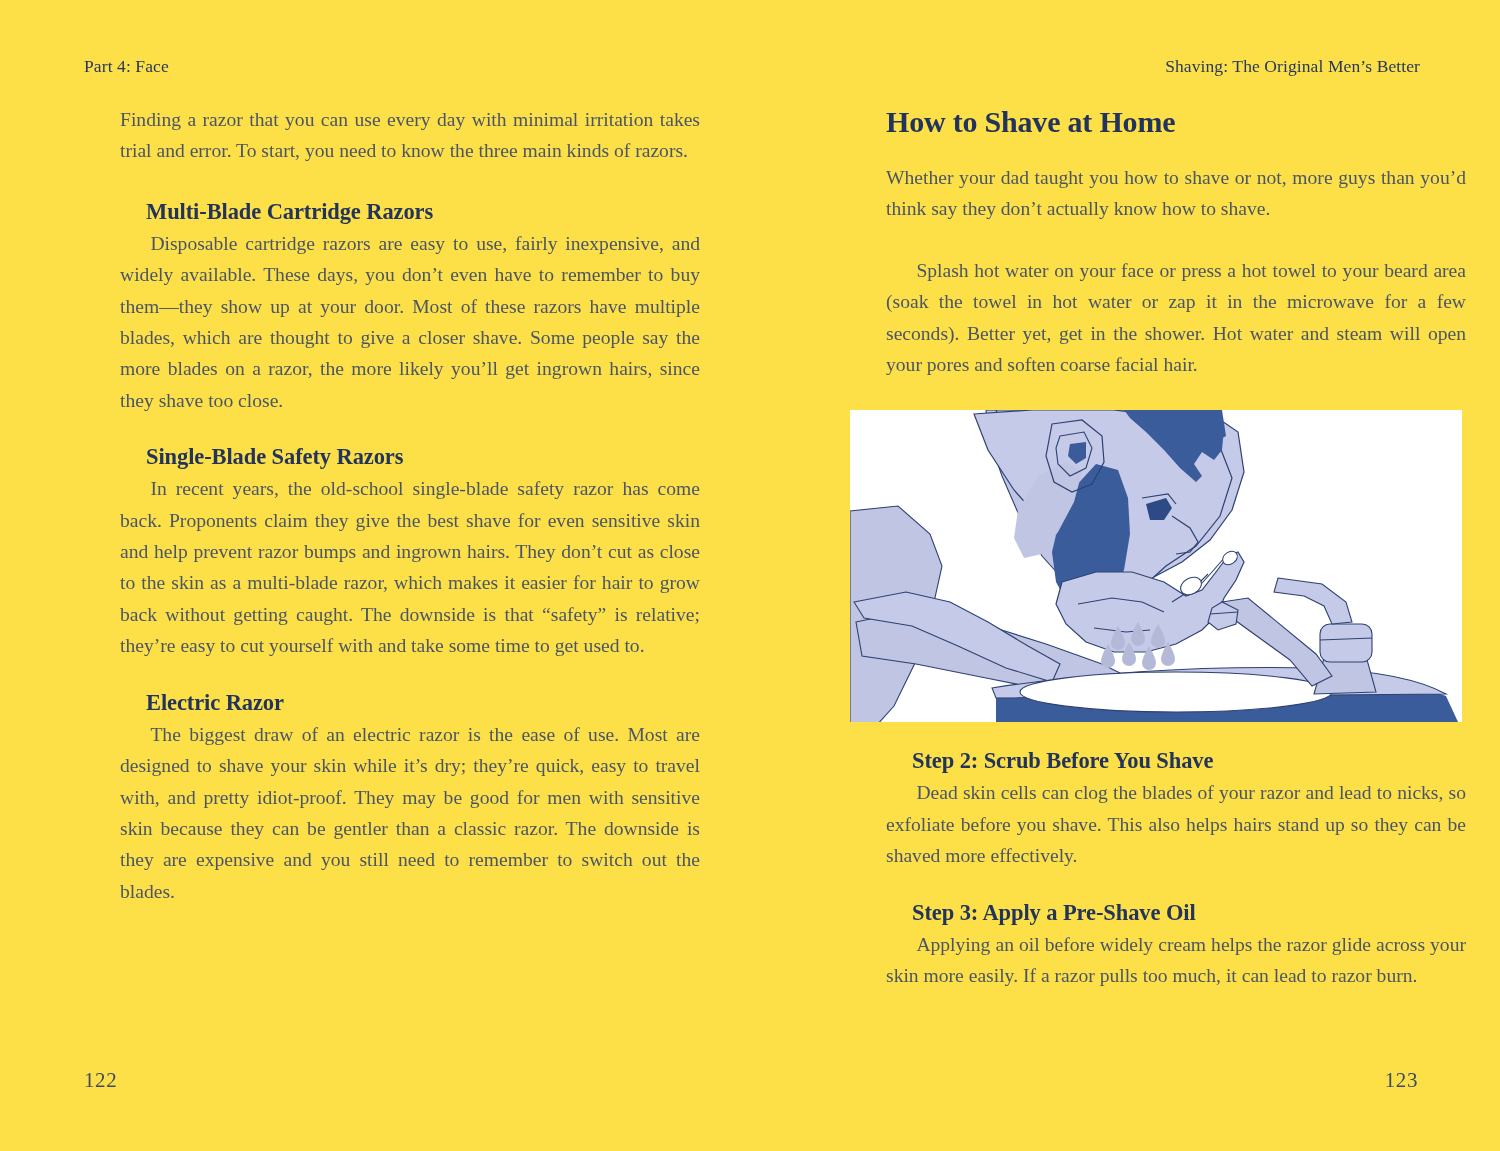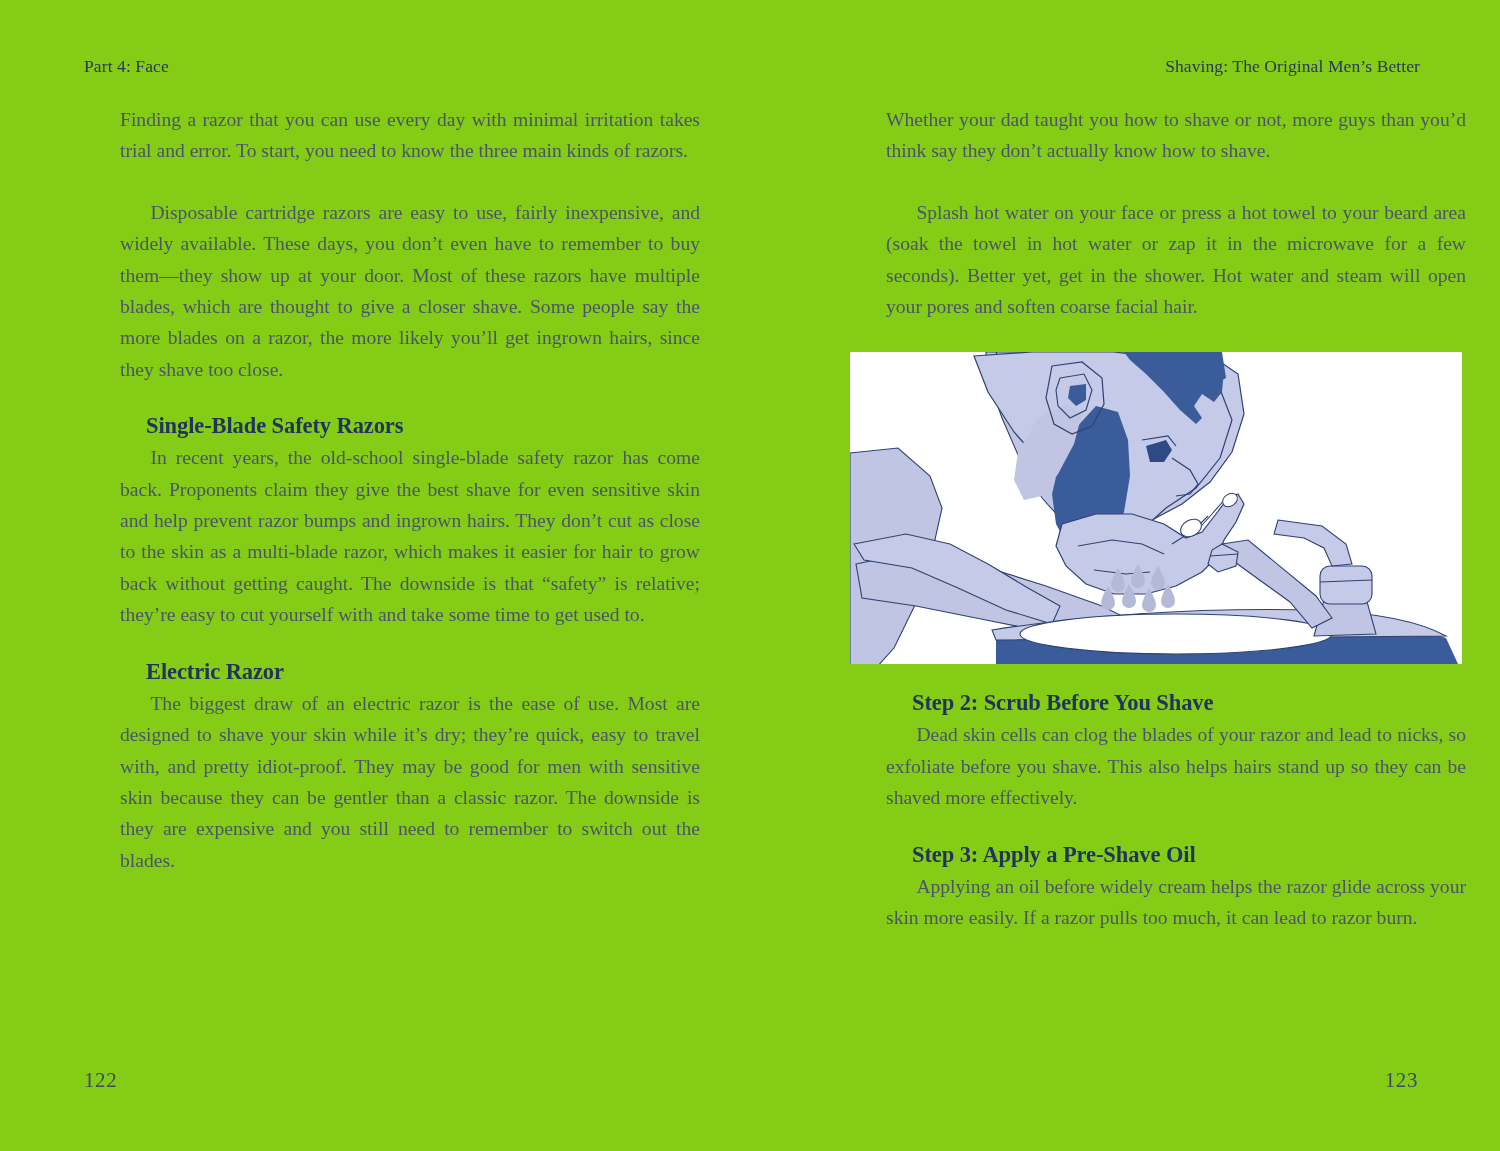--- a/index.html
+++ b/index.html
@@ -4,21 +4,21 @@
 <style>
   html, body {
     margin: 0;
     padding: 0;
     background: #ffffff;
   }
   .page-spread {
     position: relative;
     width: 1500px;
     height: 1151px;
-    background: #84cc16;
+    background: #fde047;
     font-family: "Liberation Serif", "DejaVu Serif", serif;
     overflow: hidden;
   }
   .page {
     position: absolute;
     top: 0;
     height: 1151px;
   }
   .page-left  { left: 0;    width: 750px; }
   .page-right { left: 750px; width: 750px; }
@@ -103,20 +103,21 @@
   <div class="page page-left">
 
     <div class="running-head running-head-left">Part 4: Face</div>
 
     <div class="col col-left">
 
       <p class="body">Finding a razor that you can use every day with minimal irritation takes trial and error. To start, you need to know the three main kinds of razors.</p>
 
       <div class="gap-lg"></div>
 
+      <h2 class="section-title">Multi-Blade Cartridge Razors</h2>
       <p class="body indent">Disposable cartridge razors are easy to use, fairly inexpensive, and widely available. These days, you don’t even have to remember to buy them—they show up at your door. Most of these razors have multiple blades, which are thought to give a closer shave. Some people say the more blades on a razor, the more likely you’ll get ingrown hairs, since they shave too close.</p>
 
       <div class="gap-md"></div>
 
       <h2 class="section-title">Single-Blade Safety Razors</h2>
       <p class="body indent">In recent years, the old-school single-blade safety razor has come back. Proponents claim they give the best shave for even sensitive skin and help prevent razor bumps and ingrown hairs. They don’t cut as close to the skin as a multi-blade razor, which makes it easier for hair to grow back without getting caught. The downside is that “safety” is relative; they’re easy to cut yourself with and take some time to get used to.</p>
 
       <div class="gap-md"></div>
 
       <h2 class="section-title">Electric Razor</h2>
@@ -126,20 +127,21 @@
 
     <div class="folio folio-left">122</div>
   </div>
 
   <div class="page page-right">
 
     <div class="running-head running-head-right">Shaving: The Original Men’s Better</div>
 
     <div class="col col-right">
 
+      <h1 class="chapter-title">How to Shave at Home</h1>
 
       <p class="body">Whether your dad taught you how to shave or not, more guys than you’d think say they don’t actually know how to shave.</p>
 
       <div class="gap-lg"></div>
 
       <p class="body indent">Splash hot water on your face or press a hot towel to your beard area (soak the towel in hot water or zap it in the microwave for a few seconds). Better yet, get in the shower. Hot water and steam will open your pores and soften coarse facial hair.</p>
 
       <div class="illustration">
         <svg viewBox="0 0 620 320" width="620" height="320">
           <defs>

